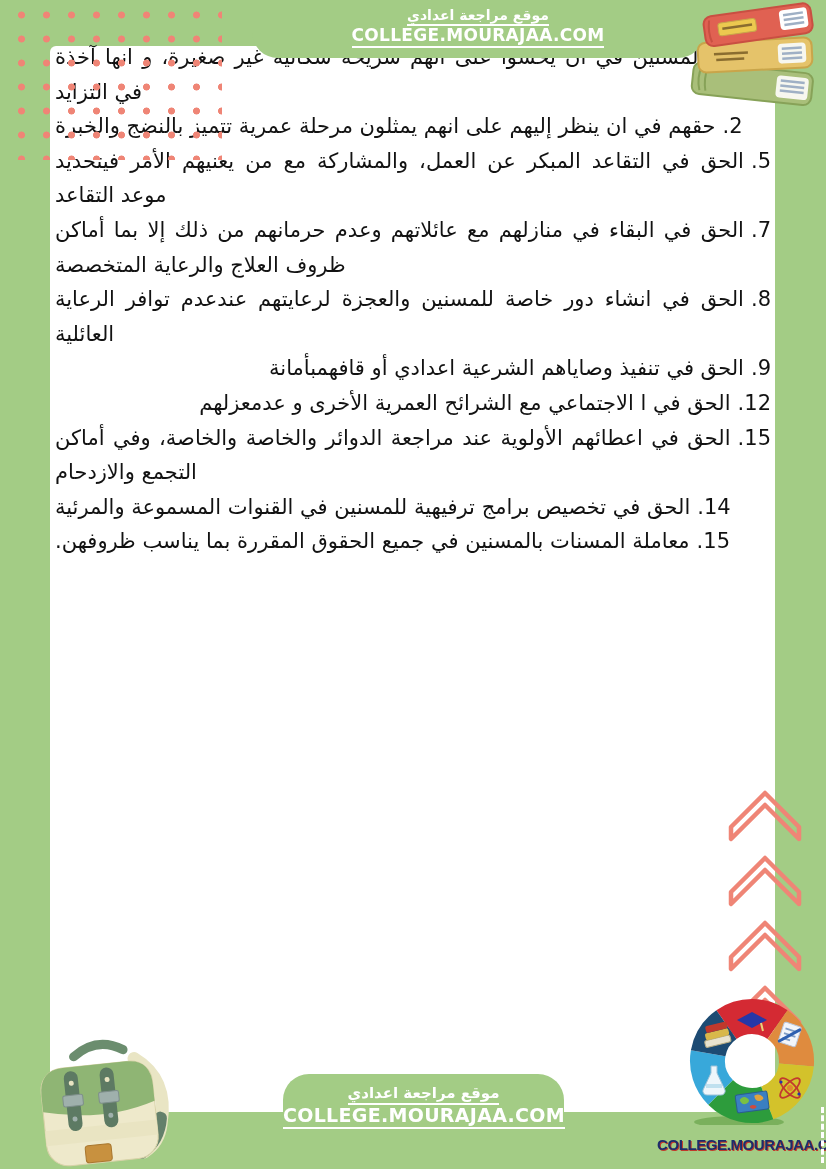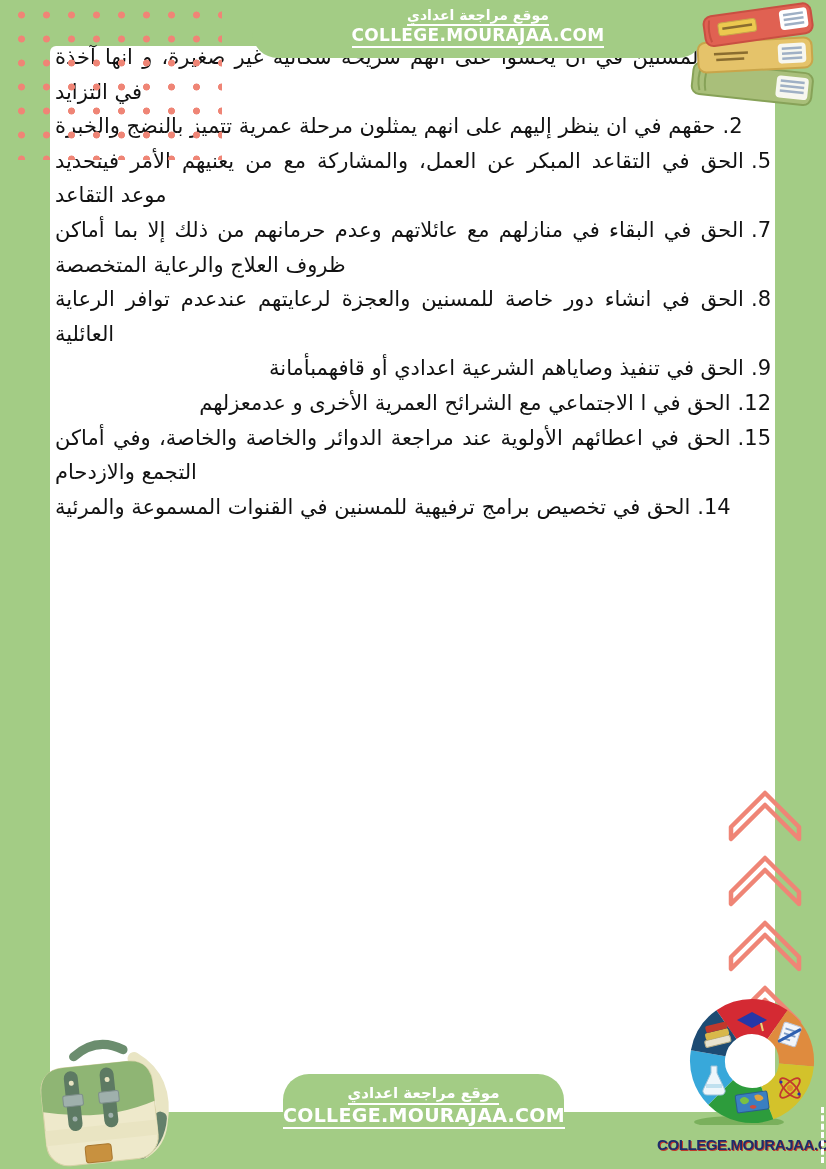--- a/index.html
+++ b/index.html
@@ -73,20 +73,21 @@
 
 <p class="item"><span class="num">1</span><span class="txt">حق المسنين في ان يحسوا على انهم شريحة سكانية غير صغيرة، و انها آخذة في التزايد</span></p>
     <p class="item"><span class="num">2</span><span class="txt">حقهم في ان ينظر إليهم على انهم يمثلون مرحلة عمرية تتميز بالنضج والخبرة</span></p>
     <p class="item"><span class="num">5</span><span class="txt">الحق في التقاعد المبكر عن العمل، والمشاركة مع من يعنيهم الأمر فيتحديد موعد التقاعد</span></p>
     <p class="item"><span class="num">7</span><span class="txt">الحق في البقاء في منازلهم مع عائلاتهم وعدم حرمانهم من ذلك إلا بما أماكن ظروف العلاج والرعاية المتخصصة</span></p>
     <p class="item"><span class="num">8</span><span class="txt">الحق في انشاء دور خاصة للمسنين والعجزة لرعايتهم عندعدم توافر الرعاية العائلية</span></p>
     <p class="item last-right"><span class="num">9</span><span class="txt">الحق في تنفيذ وصاياهم الشرعية اعدادي أو قافهمبأمانة</span></p>
     <p class="item last-right"><span class="num">12</span><span class="txt">الحق في ا الاجتماعي مع الشرائح العمرية الأخرى و عدمعزلهم</span></p>
     <p class="item"><span class="num">15</span><span class="txt">الحق في اعطائهم الأولوية عند مراجعة الدوائر والخاصة والخاصة، وفي أماكن التجمع والازدحام</span></p>
     <p class="item"><span class="num">14</span><span class="txt">الحق في تخصيص برامج ترفيهية للمسنين في القنوات المسموعة والمرئية</span></p>
+    <p class="item"><span class="num">15</span><span class="txt">معاملة المسنات بالمسنين في جميع الحقوق المقررة بما يناسب ظروفهن.</span></p>
   </main>
 
 <svg class="books" width="142" height="118" viewBox="0 0 142 118">
   <g transform="rotate(6 70 85)">
     <rect x="6" y="66" width="120" height="32" rx="8" fill="#a9bf7a" stroke="#87a258" stroke-width="2"></rect>
     <rect x="90" y="71" width="32" height="22" rx="4" fill="#f7f7ef"></rect>
     <path d="M94,76 h24 M94,81 h24 M94,86 h24" stroke="#9fb0c5" stroke-width="2.5" fill="none"></path>
     <path d="M14,70 q-4,12 0,24 M20,70 q-3,12 0,24" stroke="#87a258" stroke-width="2" fill="none"></path>
   </g>
   <g transform="rotate(-3 70 52)">

